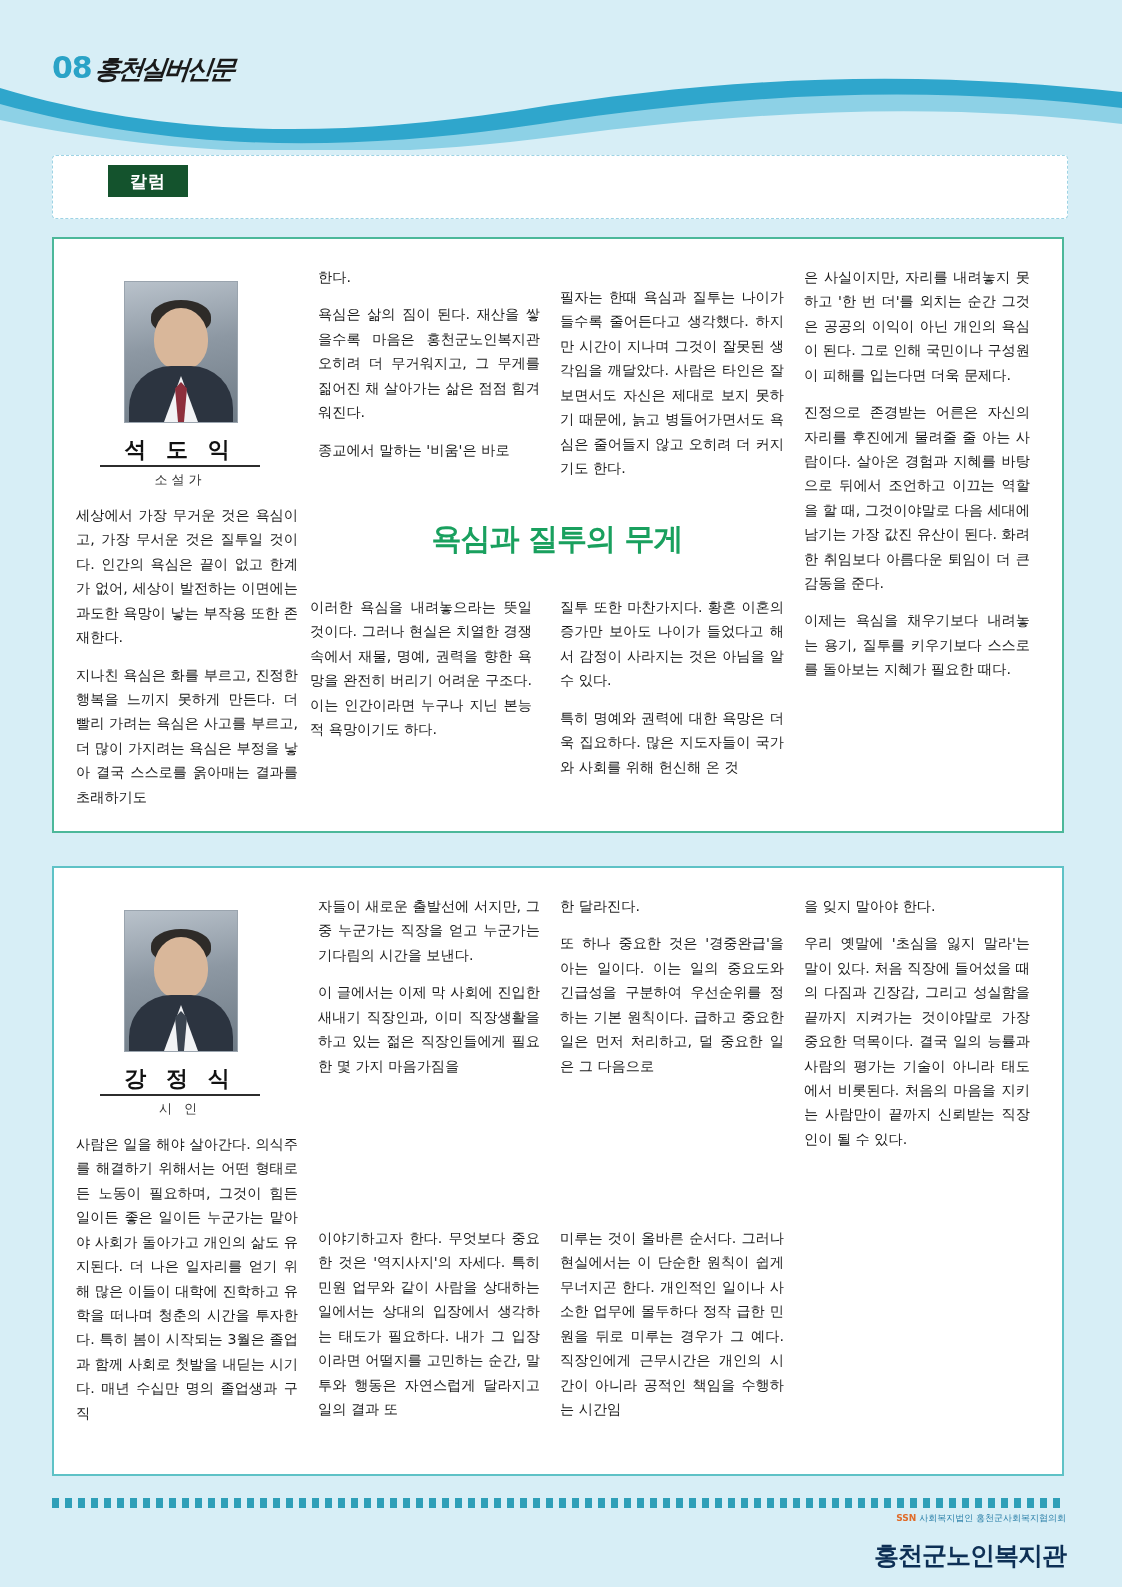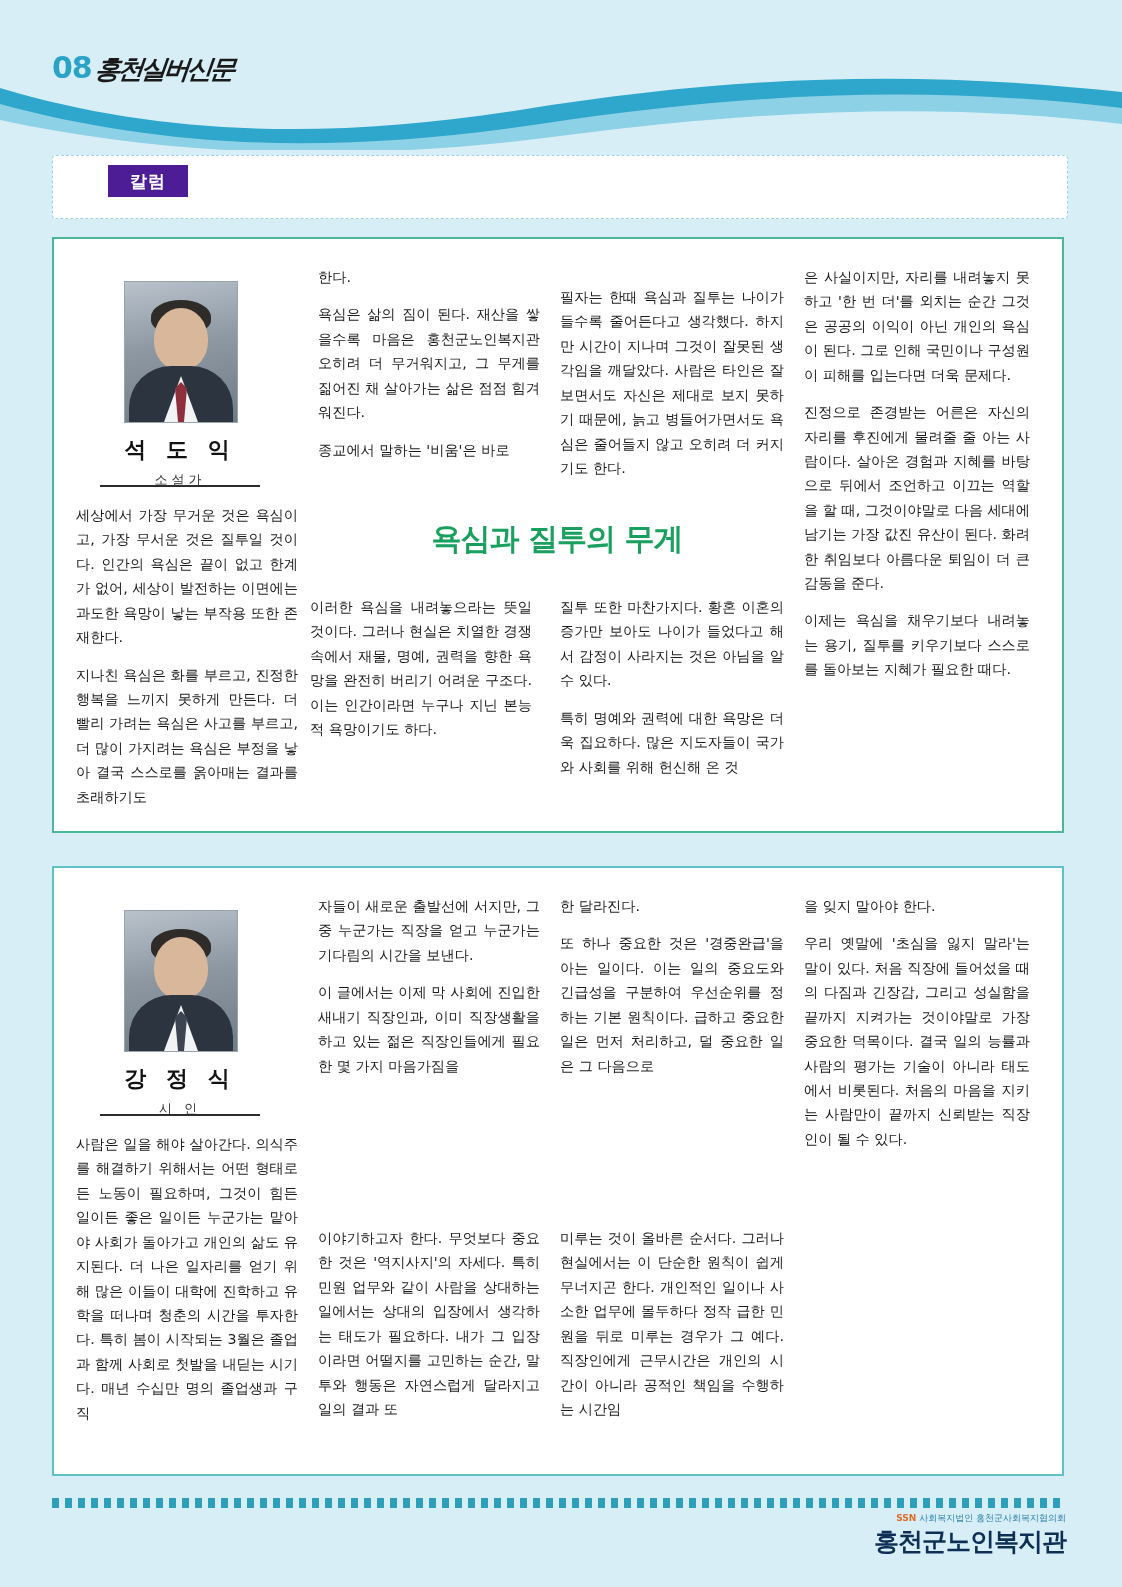--- a/index.html
+++ b/index.html
@@ -34,21 +34,21 @@
   
   .section-bar{
     position:absolute;left:52px;top:155px;width:1014px;height:62px;
     background:#ffffff;
     border:1px dashed #9ed3e4;
     border-radius:4px;
   }
   .section-tag{
     position:absolute;left:108px;top:165px;
     width:80px;height:32px;
-    background:#4c1d95;
+    background:#14532d;
     color:#ffffff;
     font-size:17px;font-weight:bold;
     display:flex;align-items:center;justify-content:center;
     letter-spacing:1px;
   }
   
   .article{
     position:absolute;left:52px;width:1012px;
     background:#ffffff;
     border:2px solid #4cb89a;
@@ -89,21 +89,21 @@
     position:absolute;left:50%;bottom:0;transform:translateX(-50%);
     width:12px;height:40px;background:#8d2f3c;
     clip-path:polygon(50% 0,100% 16%,75% 100%,25% 100%,0 16%);
   }
   .author-name{
     position:absolute;
     width:160px;text-align:center;
     font-size:22px;font-weight:bold;color:#111;
     letter-spacing:6px;
     font-family:"DejaVu Serif","Liberation Serif",serif;
-    padding-bottom:20px;
+    padding-bottom:0;
     border-bottom:2px solid #2c2c2c;
   }
   .author-role{
     position:absolute;
     width:160px;text-align:center;
     font-size:13px;color:#333;letter-spacing:4px;
   }
   .headline{
     position:absolute;
     font-size:30px;font-weight:bold;color:#19a05e;
@@ -131,21 +131,21 @@
   }
   .footer-logo{
     position:absolute;right:56px;top:1512px;text-align:right;
   }
   .footer-logo .small{
     font-size:9px;color:#2a7fa8;letter-spacing:0px;
   }
   .footer-logo .small .ssn{color:#e06c2a;font-weight:bold;}
   .footer-logo .big{
     font-size:25px;font-weight:bold;color:#0d2f55;letter-spacing:-1px;
-    margin-top:0;
+    margin-top:14px;
   }
 </style>
 </head>
 <body>
 
 <div class="page-header">
   <svg class="header-wave" viewBox="0 0 1122 92" preserveAspectRatio="none">
     <path d="M0,30 C160,78 330,82 520,52 C720,20 900,10 1122,34 L1122,92 L0,92 Z" fill="#2fa6cc"></path>
     <path d="M0,46 C170,92 340,96 540,66 C740,36 920,26 1122,50 L1122,92 L0,92 Z" fill="#9ed8ea" opacity="0.85"></path>
     <path d="M0,62 C180,100 360,104 560,78 C760,52 940,44 1122,66 L1122,92 L0,92 Z" fill="#d7eef6"></path>

